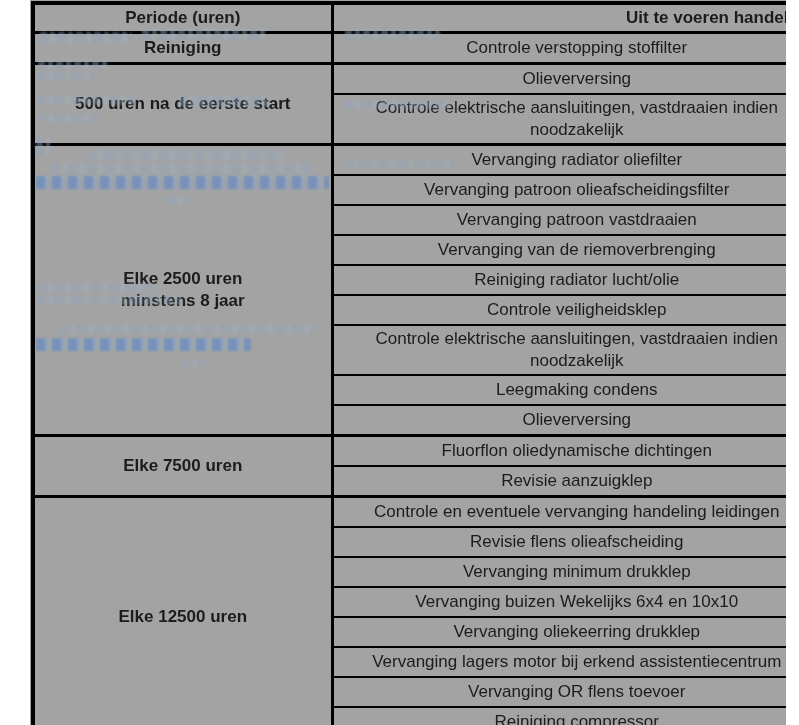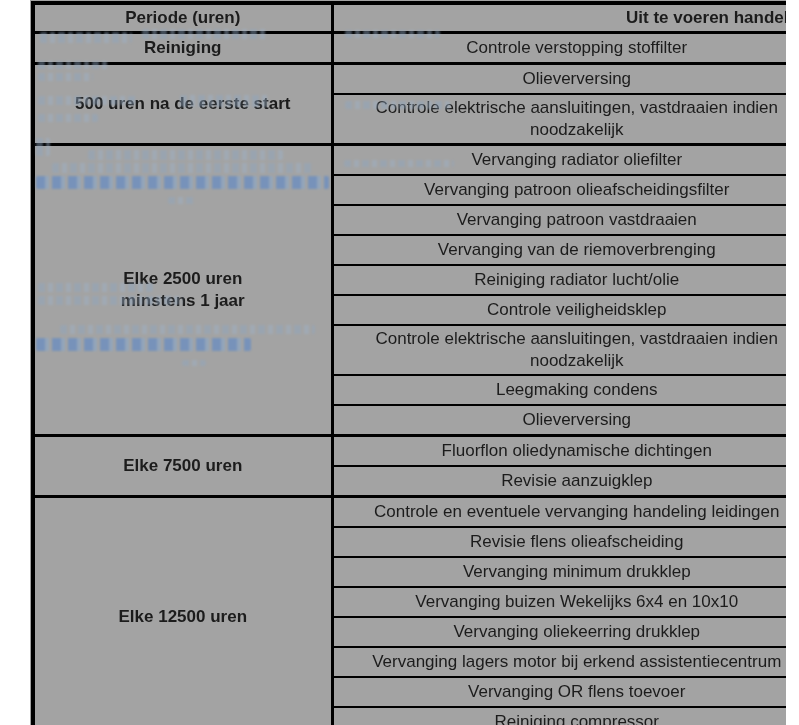--- a/index.html
+++ b/index.html
@@ -91,21 +91,21 @@
         <td class="period" rowspan="2">500 uren na de eerste start</td>
         <td class="action">Olieverversing</td>
       </tr>
       <tr class="double">
         <td class="action">Controle elektrische aansluitingen, vastdraaien indien noodzakelijk</td>
       </tr>
 
       <tr class="sec single">
         <td class="period" rowspan="9">
           <div>Elke 2500 uren</div>
-          <div>minstens 1 jaar</div>
+          <div>minstens 8 jaar</div>
         </td>
         <td class="action">Vervanging radiator oliefilter</td>
       </tr>
       <tr class="single">
         <td class="action">Vervanging patroon olieafscheidingsfilter</td>
       </tr>
       <tr class="single">
         <td class="action">Vervanging patroon vastdraaien</td>
       </tr>
       <tr class="single">

